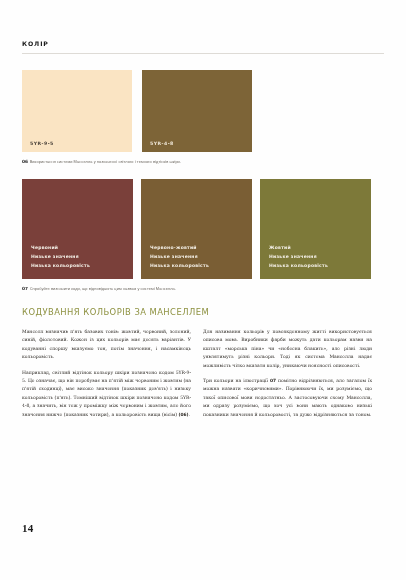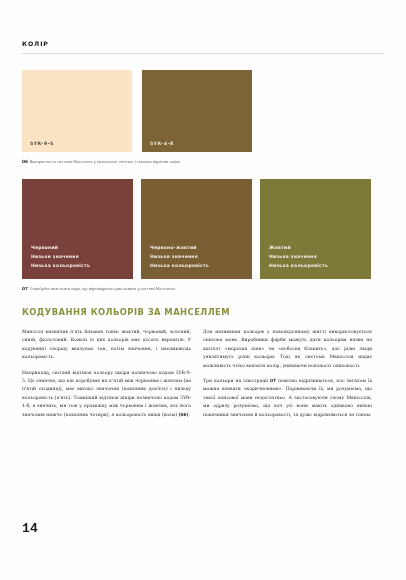--- a/index.html
+++ b/index.html
@@ -107,21 +107,21 @@
     line-height: 2.05;
     letter-spacing: 0.25px;
     white-space: nowrap;
   }
 
   
   .section-heading {
     margin-top: 14px;
     font-family: "DejaVu Sans", sans-serif;
     font-size: 8.4px;
-    font-weight: 700;
+    font-weight: 400;
     letter-spacing: 0.45px;
     color: #8d9140;
     text-transform: uppercase;
   }
 
   
   .columns {
     margin-top: 11px;
     display: flex;
     gap: 12px;
@@ -146,22 +146,22 @@
     font-size: 4.4px;
   }
 
   
   .footer {
     position: absolute;
     left: 22px;
     bottom: 44px;
   }
   .folio {
-    font-family: Liberation Mono, monospace;
-    font-size: 13px;
+    font-family: Liberation Serif, serif;
+    font-size: 11px;
     font-weight: 700;
     color: #1b1b1b;
     letter-spacing: 0.3px;
     margin-top: 24px;
   }
 </style>
 </head>
 <body>
 
 <div class="page">

